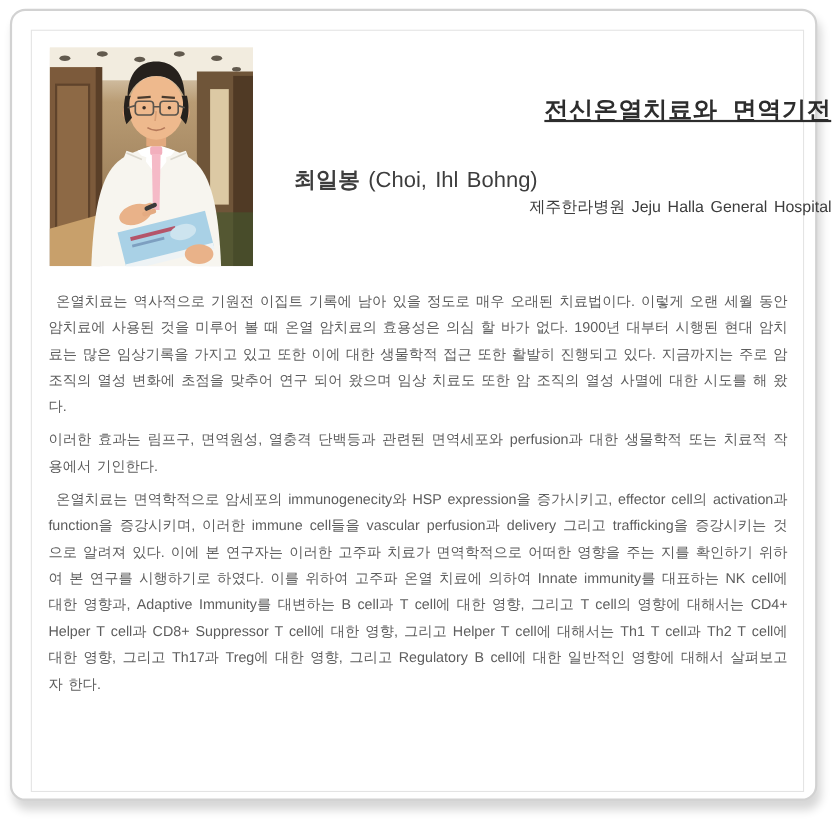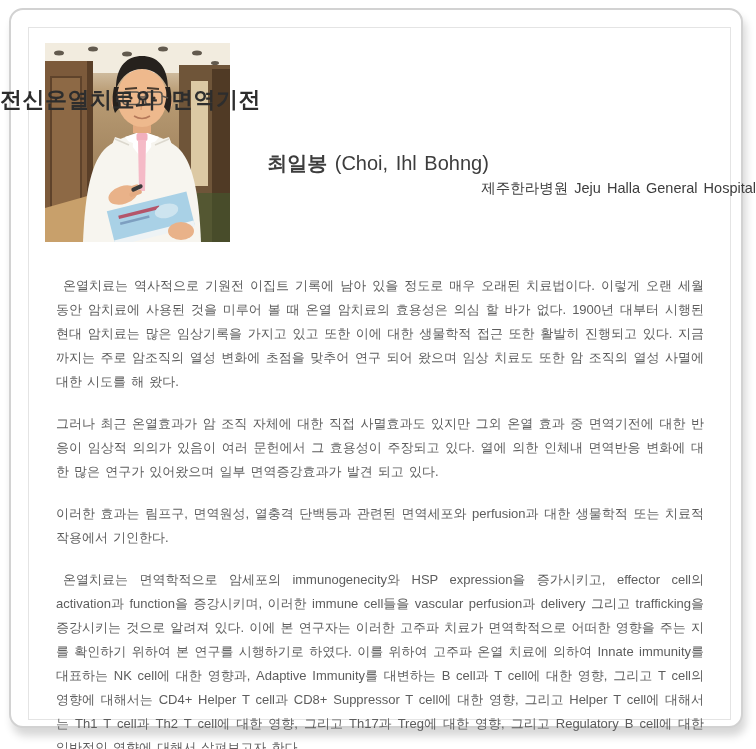--- a/index.html
+++ b/index.html
@@ -19,38 +19,38 @@
   .inner-frame{
     position:absolute;left:28px;top:27px;width:701px;height:691px;
     border:1px solid #e4e4e4;
   }
   .photo-wrap{
     position:absolute;left:45px;top:43px;width:185px;height:199px;
     overflow:hidden;
   }
   .head-title{
     position:absolute;left:0;top:85px;width:100%;
-    text-align:left;font-size:22px;font-weight:bold;color:#2d2d2d;
-    letter-spacing:0.5px;word-spacing:7px;
+    text-align:right;font-size:22px;font-weight:bold;color:#2d2d2d;
+    letter-spacing:0.5px;word-spacing:7px;text-decoration:underline;
   }
   .head-author{
     position:absolute;left:0;top:150px;width:100%;
     text-align:center;font-size:20px;color:#3d3d3d;word-spacing:2px;
   }
   .head-author .nm{font-weight:bold;}
   .head-affil{
     position:absolute;left:0;top:179px;width:100%;
     text-align:right;font-size:14.5px;color:#3d3d3d;word-spacing:2px;
   }
   .body-text{
     position:absolute;left:38px;top:256px;width:684px;
     font-size:13px;line-height:24px;color:#5d5d5d;
     text-align:justify;word-spacing:1.5px;
   }
-  .body-text p{margin:18px;}
+  .body-text p{margin:6px;}
   .body-text p.indent{text-indent:7px;}
 </style>
 </head>
 <body>
 
 <div class="page">
   <div class="outer-frame"></div>
   <div class="inner-frame"></div>
 
   <div class="photo-wrap">
@@ -131,17 +131,16 @@
   </div>
 
   <div class="head-title">전신온열치료와 면역기전</div>
 
   <div class="head-author"><span class="nm">최일봉</span> <span>(Choi, Ihl Bohng)</span></div>
 
   <div class="head-affil">제주한라병원 Jeju Halla General Hospital</div>
 
   <div class="body-text">
     <p class="indent">온열치료는 역사적으로 기원전 이집트 기록에 남아 있을 정도로 매우 오래된 치료법이다. 이렇게 오랜 세월 동안 암치료에 사용된 것을 미루어 볼 때 온열 암치료의 효용성은 의심 할 바가 없다. 1900년 대부터 시행된 현대 암치료는 많은 임상기록을 가지고 있고 또한 이에 대한 생물학적 접근 또한 활발히 진행되고 있다. 지금까지는 주로 암조직의 열성 변화에 초점을 맞추어 연구 되어 왔으며 임상 치료도 또한 암 조직의 열성 사멸에 대한 시도를 해 왔다.</p>
-    <p>그러나 최근 온열효과가 암 조직 자체에 대한 직접 사멸효과도 있지만 그외 온열 효과 중 면역기전에 대한 반응이 임상적 의의가 있음이 여러 문헌에서 그 효용성이 주장되고 있다. 열에 의한 인체내 면역반응 변화에 대한 많은 연구가 있어왔으며 일부 면역증강효과가 발견 되고 있다.</p>
     <p>이러한 효과는 림프구, 면역원성, 열충격 단백등과 관련된 면역세포와 perfusion과 대한 생물학적 또는 치료적 작용에서 기인한다.</p>
     <p class="indent">온열치료는 면역학적으로 암세포의 immunogenecity와 HSP expression을 증가시키고, effector cell의 activation과 function을 증강시키며, 이러한 immune cell들을 vascular perfusion과 delivery 그리고 trafficking을 증강시키는 것으로 알려져 있다. 이에 본 연구자는 이러한 고주파 치료가 면역학적으로 어떠한 영향을 주는 지를 확인하기 위하여 본 연구를 시행하기로 하였다. 이를 위하여 고주파 온열 치료에 의하여 Innate immunity를 대표하는 NK cell에 대한 영향과, Adaptive Immunity를 대변하는 B cell과 T cell에 대한 영향, 그리고 T cell의 영향에 대해서는 CD4+ Helper T cell과 CD8+ Suppressor T cell에 대한 영향, 그리고 Helper T cell에 대해서는 Th1 T cell과 Th2 T cell에 대한 영향, 그리고 Th17과 Treg에 대한 영향, 그리고 Regulatory B cell에 대한 일반적인 영향에 대해서 살펴보고자 한다.</p>
   </div>
 </div>
 
 </body></html>

